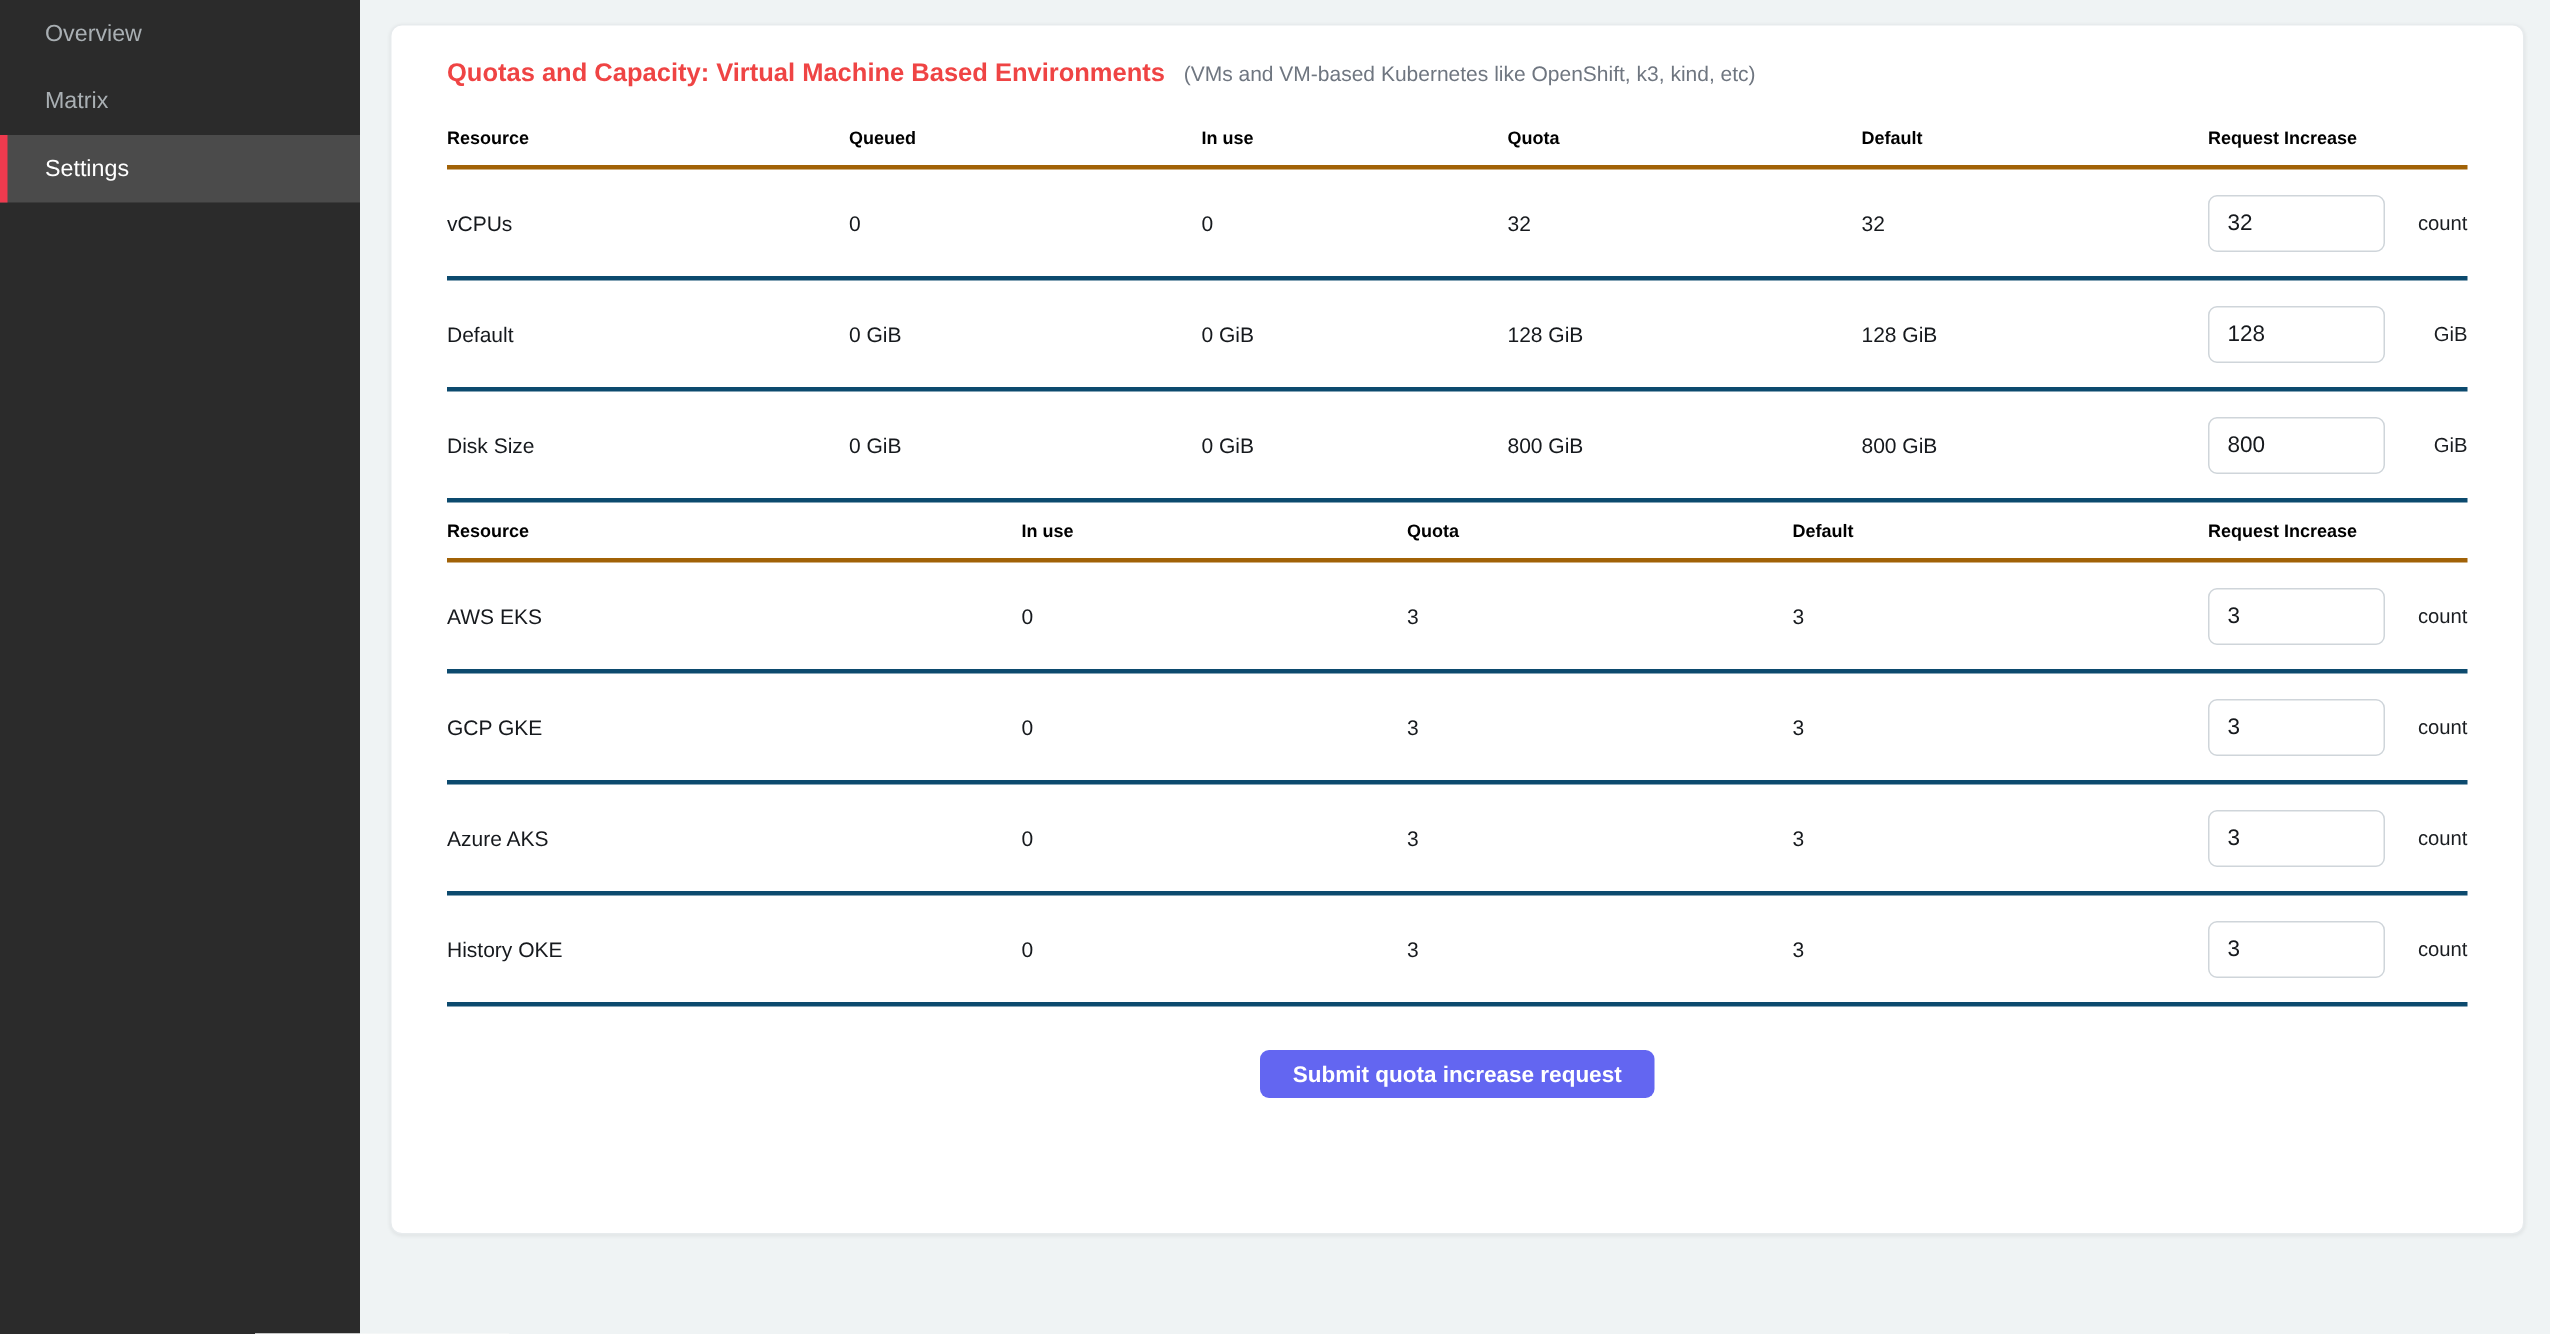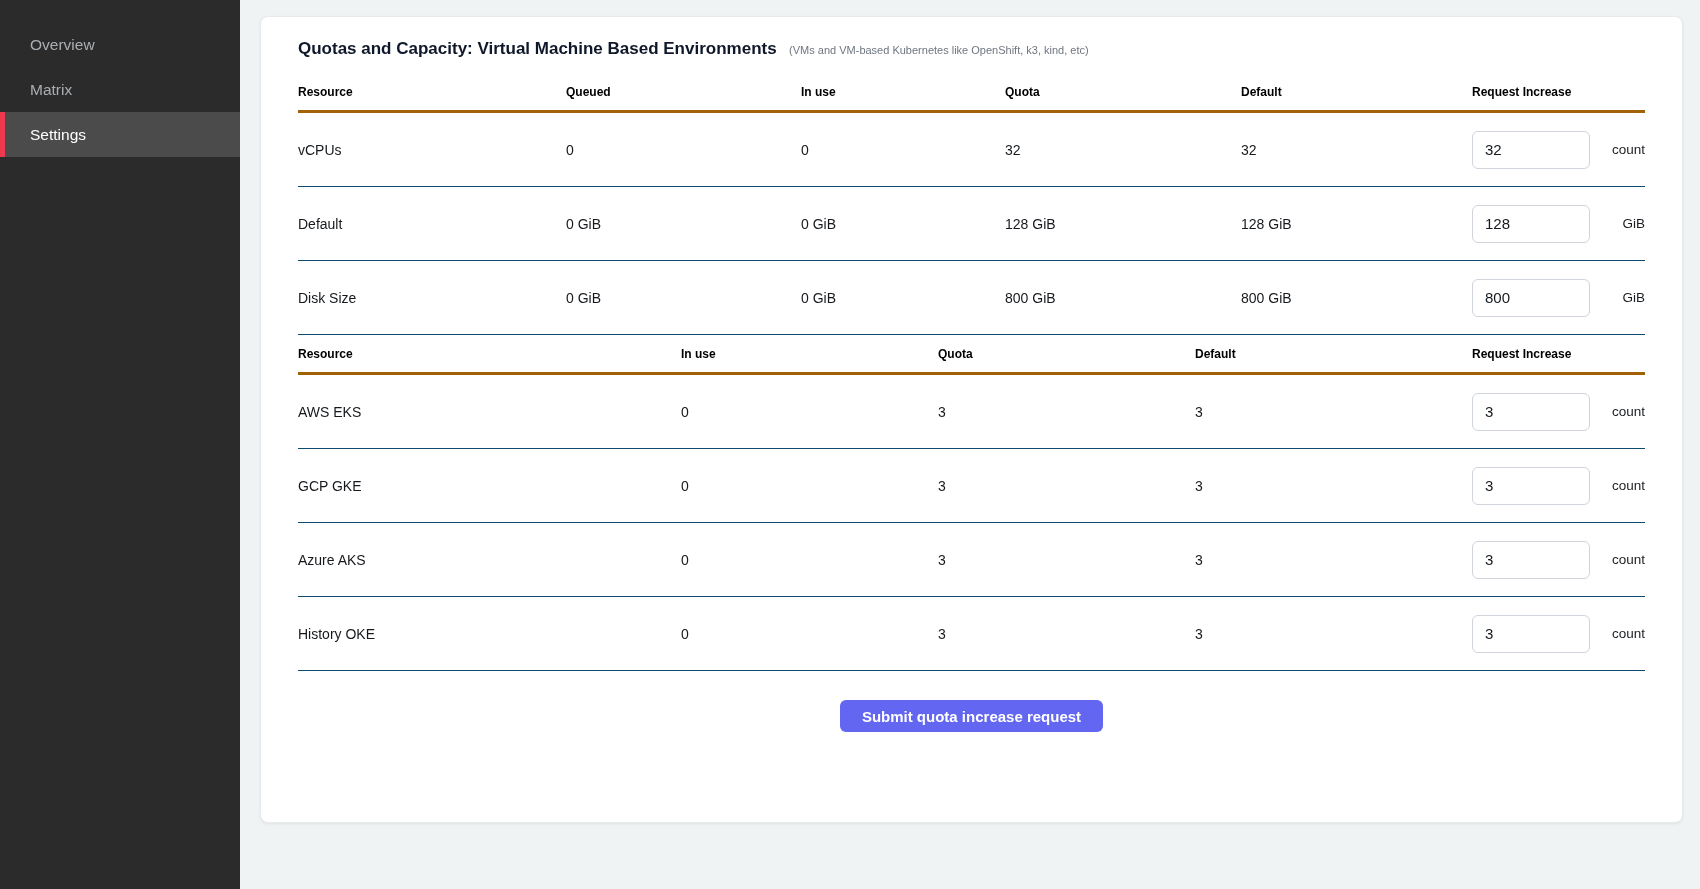--- a/index.html
+++ b/index.html
@@ -8,21 +8,20 @@
     font-family: "Liberation Sans", "DejaVu Sans", sans-serif;
     background: #eff3f4;
     overflow: hidden;
   }
   .app { display: flex; width: 1700px; height: 889px; }
 
   
   .sidebar {
     width: 240px; flex-shrink: 0;
     background: #2b2b2b;
-    padding-top: 22px;
     height: 100%;
   }
   .nav-item {
     height: 45px; line-height: 45px;
     padding-left: 30px;
     font-size: 15.5px;
     color: #a9afb3;
     cursor: pointer;
   }
   .nav-item.active {
@@ -42,36 +41,36 @@
   .card {
     background: #ffffff;
     border: 1px solid #e7ebed;
     border-radius: 8px;
     box-shadow: 0 1px 3px rgba(0,0,0,0.07);
     padding: 22px 37px 18px 37px;
     height: 807px;
   }
 
   .section-head { margin-bottom: 14px; }
-  .section-title { display: inline; font-size: 17px; font-weight: 700; color: #0f172a; }
-  .section-subtitle { font-size: 11px; color: #6f7680; margin-left: 8px; }
+  .section-title { display: inline; font-size: 17px; font-weight: 700; color: #ef4444; }
+  .section-subtitle { font-size: 14px; color: #6f7680; margin-left: 8px; }
   .section-head.second { margin-top: 32px; margin-bottom: 12px; }
 
   
   .grid-row { display: grid; align-items: center; }
   .t1 { grid-template-columns: 268px 235px 204px 236px 231px 1fr; }
   .t2 { grid-template-columns: 383px 257px 257px 277px 1fr; }
   .thead {
     height: 40px;
     border-bottom: 3px solid #a16207;
     font-size: 12px; font-weight: 700; color: #000000;
   }
   .trow {
     height: 74px;
-    border-bottom: 1px solid #0c4a6e;
+    border-bottom: 3px solid #0c4a6e;
     font-size: 14px; color: #16191d;
   }
   .cell-resource { font-weight: 500; }
 
   .request-cell { display: flex; align-items: center; }
   .qty-input {
     width: 118px; height: 38px;
     border: 1px solid #cfd5da;
     border-radius: 6px;
     padding: 0 12px;

